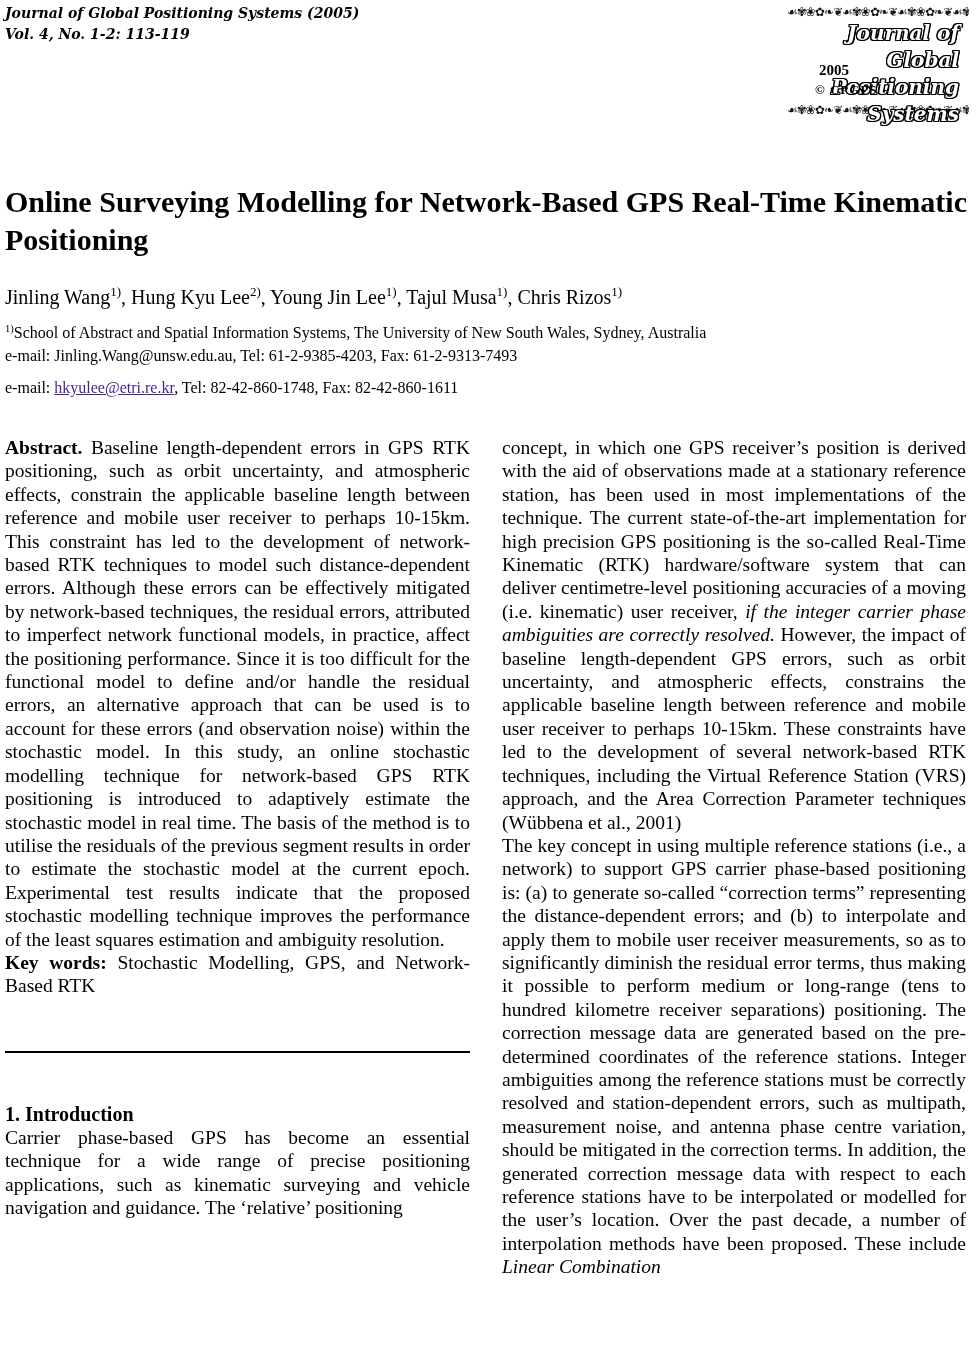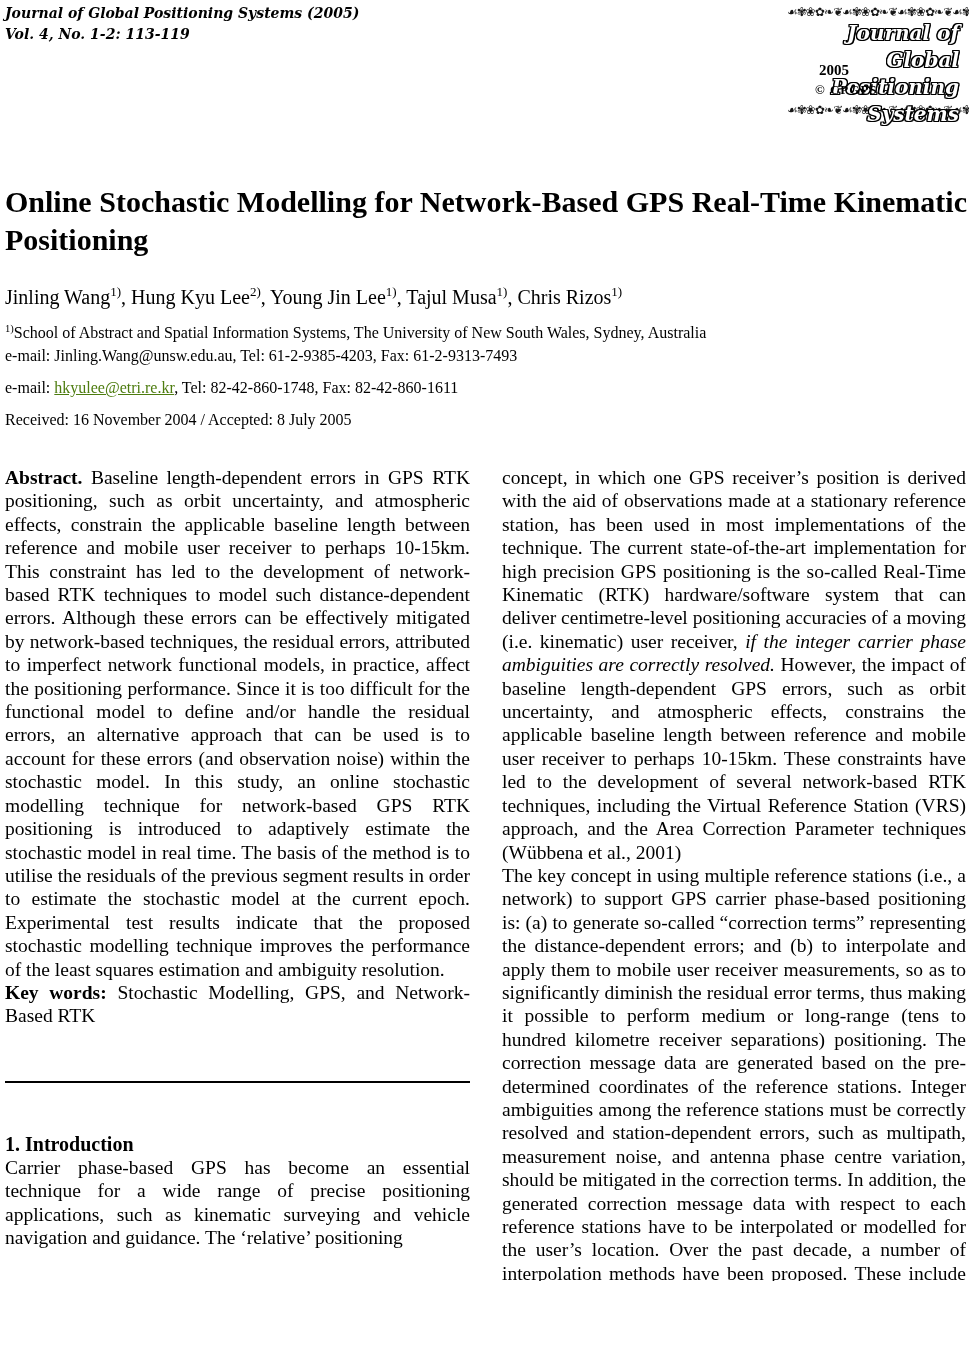--- a/index.html
+++ b/index.html
@@ -29,21 +29,21 @@
   .title { margin:138px 0 0 0; font-size:30px; line-height:38px; font-weight:bold;
     text-align:justify; }
   .authors { margin-top:27px; font-size:20px; font-weight:normal; }
   sup { line-height:0; }
   .authors sup { font-size:13px; }
   
   .affil { margin-top:12px; font-size:16px; line-height:23px; }
   .affil.second { margin-top:9px; }
   .affil .line1 { white-space:nowrap; }
   .affil sup { font-size:10.5px; }
-  .affil a { color:#4d7c0f; text-decoration:underline; }
+  .affil a { color:#4c1d95; text-decoration:underline; }
   .received { margin-top:12px; font-size:16px; }
   
   .columns { display:flex; gap:32px; margin-top:37px; }
   .col-left { width:465px; }
   .col-right { width:464px; }
   p.body { margin:0; font-size:19.5px; line-height:23.4px; text-align:justify; }
   .kw { margin-top:46px; }
   .divider { border:0; border-top:2px solid #000; margin:53px 0 0 0; height:0; }
   .sec-head { margin:50px 0 0 0; font-size:20px; font-weight:bold; }
   .intro { margin-top:24px; }
@@ -68,34 +68,33 @@
       <div class="logo-copy">© CPGPS</div>
       <div class="logo-lines">
         <div class="outline">Journal of Global</div>
         <div class="outline">Positioning</div>
         <div class="outline">Systems</div>
       </div>
     </div>
     <div class="orn">☙✾❀✿❧❦☙✾❀✿❧❦☙✾❀✿❧❦☙✾❀✿❧❦☙✾❀✿❧❦</div>
   </div>
 
-  <h1 class="title">Online Stochastic Modelling for Network-Based GPS Real-Time Kinematic Positioning</h1>
+  <h1 class="title">Online Surveying Modelling for Network-Based GPS Real-Time Kinematic Positioning</h1>
 
   <div class="authors"><span>Jinling Wang</span><sup>1)</sup><span>, </span><span>Hung Kyu Lee</span><sup>2)</sup><span>, </span><span>Young Jin Lee</span><sup>1)</sup><span>, </span><span>Tajul Musa</span><sup>1)</sup><span>, </span><span>Chris Rizos</span><sup>1)</sup></div>
 
   <div class="affil">
     <div class="line1"><sup>1)</sup><span>School of Abstract and Spatial Information Systems, The University of New South Wales, Sydney, Australia</span></div>
     <div>e-mail: Jinling.Wang@unsw.edu.au, Tel: 61-2-9385-4203, Fax: 61-2-9313-7493</div>
   </div>
 
   <div class="affil second">
     <div><span>e-mail: </span><a href="#">hkyulee@etri.re.kr</a><span>, Tel: 82-42-860-1748, Fax: 82-42-860-1611</span></div>
   </div>
 
-  <div class="received">Received: 16 November 2004 / Accepted: 8 July 2005</div>
 
   <div class="columns">
 
     <div class="col-left">
       <p class="body"><b>Abstract.</b><span> Baseline length-dependent errors in GPS RTK positioning, such as orbit uncertainty, and atmospheric effects, constrain the applicable baseline length between reference and mobile user receiver to perhaps 10-15km. This constraint has led to the development of network-based RTK techniques to model such distance-dependent errors. Although these errors can be effectively mitigated by network-based techniques, the residual errors, attributed to imperfect network functional models, in practice, affect the positioning performance. Since it is too difficult for the functional model to define and/or handle the residual errors, an alternative approach that can be used is to account for these errors (and observation noise) within the stochastic model. In this study, an online stochastic modelling technique for network-based GPS RTK positioning is introduced to adaptively estimate the stochastic model in real time. The basis of the method is to utilise the residuals of the previous segment results in order to estimate the stochastic model at the current epoch. Experimental test results indicate that the proposed stochastic modelling technique improves the performance of the least squares estimation and ambiguity resolution.</span></p>
       <p class="body kw"><b>Key words:</b><span> Stochastic Modelling, GPS, and Network-Based RTK</span></p>
       <hr class="divider">
       <h2 class="sec-head">1. Introduction</h2>
       <p class="body intro">Carrier phase-based GPS has become an essential technique for a wide range of precise positioning applications, such as kinematic surveying and vehicle navigation and guidance. The ‘relative’ positioning</p>
     </div>

